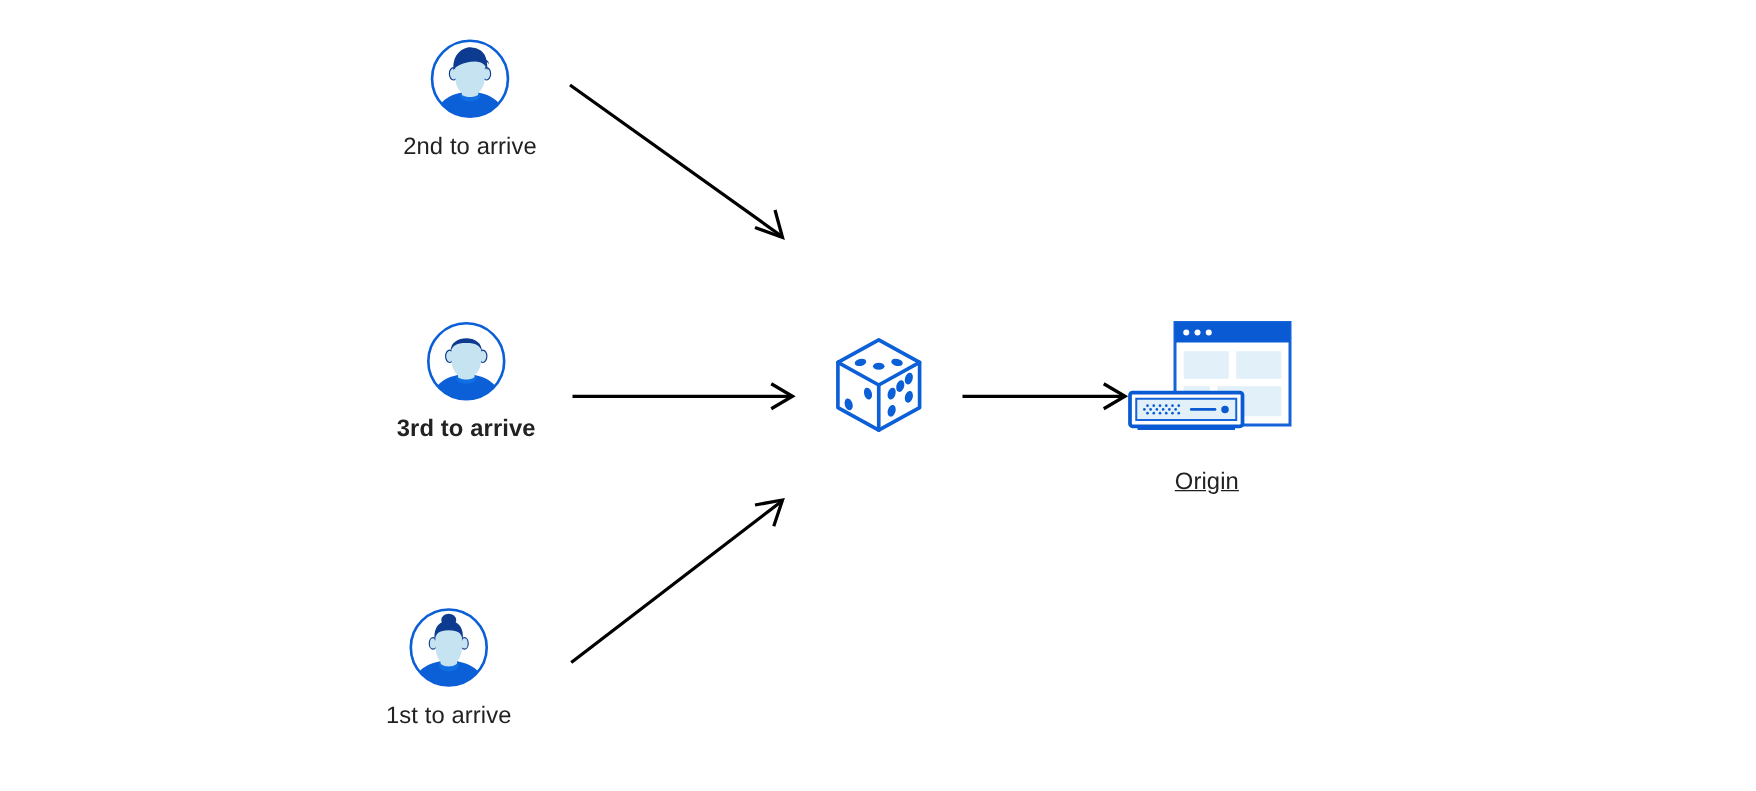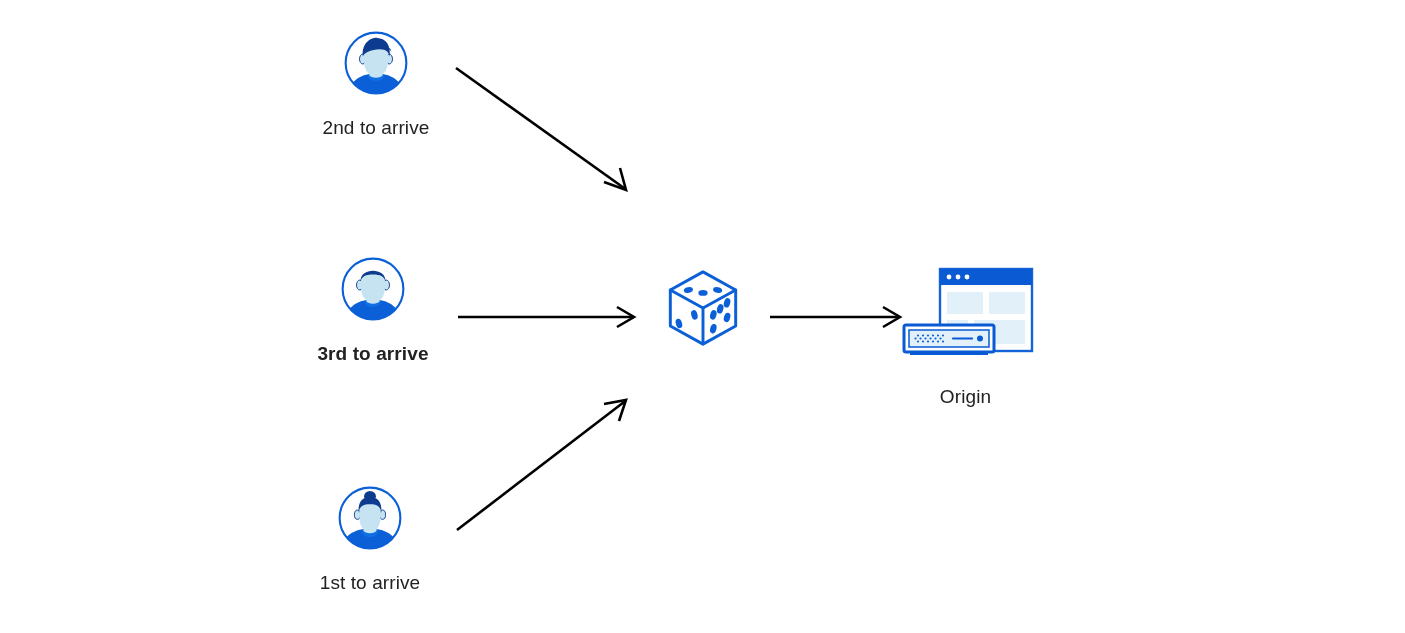--- a/index.html
+++ b/index.html
@@ -36,47 +36,48 @@
 
   
   .node {
     position: absolute;
     display: flex;
     flex-direction: column;
     align-items: center;
   }
 
   .node-label {
-    margin-top: 20px;
+    margin-top: 10px;
     font-size: 19px;
     line-height: 24px;
     letter-spacing: 0.1px;
     color: #222222;
     white-space: nowrap;
     text-align: center;
   }
 
   .avatar-node { width: 130px; }
   .avatar-icon { width: 66px; height: 66px; display: block; }
 
   #node-person-2nd { left: 311px; top: 30px; }
   #node-person-3rd { left: 308px; top: 256px; font-weight: bold; }
-  #node-person-1st { left: 305px; top: 485px; }
+  #node-person-1st { left: 294px; top: 485px; }
 
   #node-dice {
     left: 655px;
     top: 265px;
     width: 96px;
   }
   .dice-icon { width: 86px; height: 86px; display: block; }
 
   #node-origin {
     left: 893px;
-    top: 263px;
+    top: 252px;
     width: 145px;
+    text-decoration: underline;
   }
   .origin-icon { width: 136px; height: 110px; display: block; }
   #node-origin .node-label { margin-top: 12px; }
 </style>
 </head>
 <body>
 
 <div id="canvas">
 
   <svg id="arrow-layer" viewBox="0 0 1405 633" width="1405" height="633" xmlns="http://www.w3.org/2000/svg">

